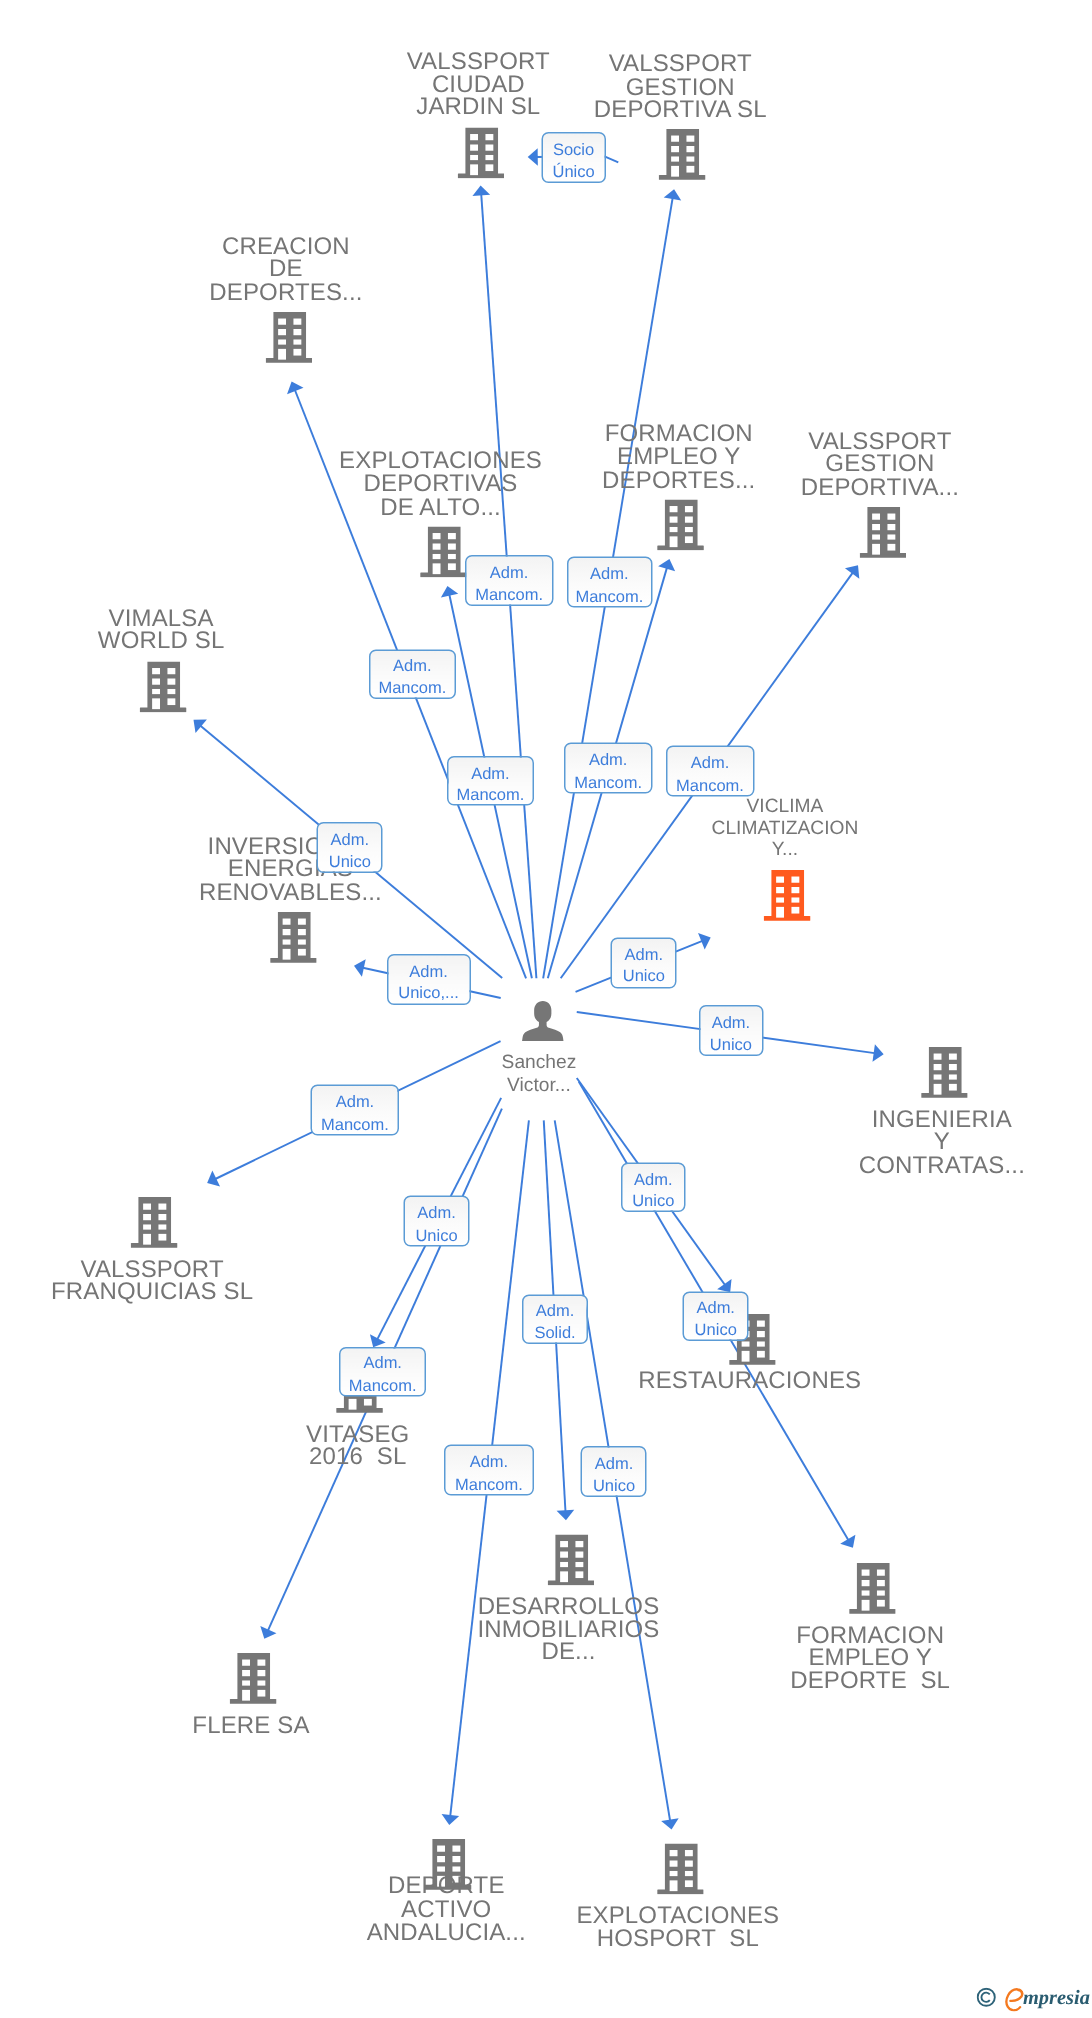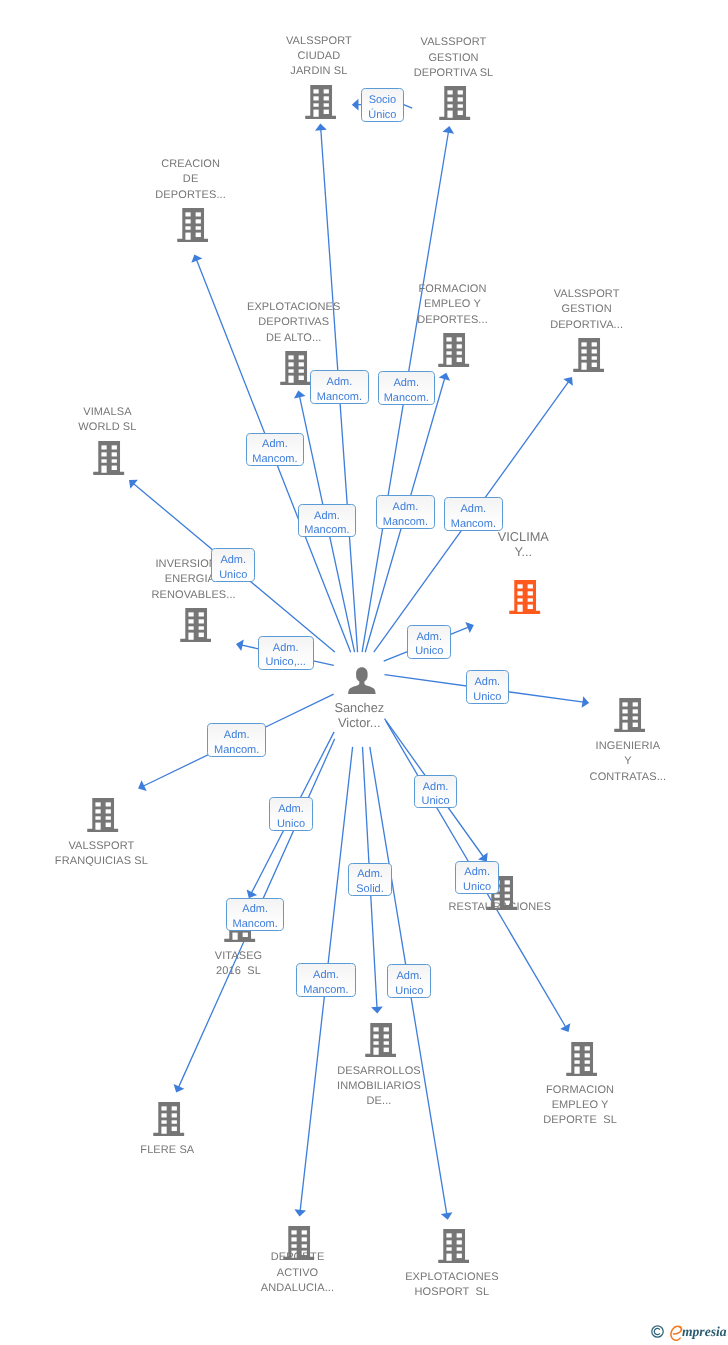--- a/index.html
+++ b/index.html
@@ -2,21 +2,21 @@
 <html><head>
 <meta charset="utf-8">
 <style>
 html,body{margin:0;padding:0;background:#fff;}
 body{width:728px;height:1345px;font-family:"Liberation Sans",sans-serif;overflow:hidden;position:relative;-webkit-font-smoothing:antialiased;}
 *{-webkit-font-smoothing:antialiased;text-rendering:geometricPrecision;}
 #stage{position:absolute;left:0;top:0;width:728px;height:1345px;}
 svg#edges{position:absolute;left:0;top:0;width:728px;height:1345px;pointer-events:none;}
 .node{position:absolute;text-align:center;}
 .node .icon{display:block;margin:0 auto;}
-.node .caption{font-size:11px;line-height:15.4px;color:#757575;letter-spacing:.1px;white-space:pre;}
+.node .caption{font-size:16px;line-height:15.4px;color:#757575;letter-spacing:.1px;white-space:pre;}
 .node.person .caption{font-size:12.8px;line-height:15.2px;color:#757575;letter-spacing:0;}
 .node.hl .caption{font-size:12.8px;line-height:14.65px;font-weight:normal;color:#757575;letter-spacing:0;}
 .elabel{position:absolute;border:1.4px solid #5b9bd5;background:linear-gradient(to bottom,#f3f3f3 0%,#fbfbfb 55%,#ffffff 100%);border-radius:4.6px;color:#3d7ddb;
   font-size:11px;line-height:14.7px;text-align:center;box-sizing:border-box;display:flex;flex-direction:column;justify-content:center;white-space:nowrap;padding-top:5.4px;}
 #watermark{position:absolute;left:651px;bottom:4.4px;display:flex;align-items:flex-start;font-weight:bold;}
 .wm-e{display:block;margin-right:-0.5px;margin-bottom:-0.5px;}
 .wm-t{font-family:"Liberation Serif",serif;font-style:italic;font-size:13.6px;color:#2a5c70;line-height:1;}
 </style>
 </head>
 <body>
@@ -263,21 +263,21 @@
             <rect x="18.2" y="11.2" width="5.2" height="4.1"></rect>
             <rect x="8.1" y="18.1" width="5.2" height="3.4"></rect>
             <rect x="18.2" y="18.1" width="5.2" height="3.4"></rect>
             <rect x="8.1" y="24.3" width="5.2" height="7.1"></rect>
             <rect x="18.2" y="24.3" width="5.2" height="4.4"></rect>
           </g>
         </svg>
       </div>
     </div>
 <div class="node hl" style="left:0;top:530.0px;width:728px">
-      <div class="caption" style="position:absolute;left:323.3px;top:0;width:400px"><div>VICLIMA</div><div>Y...</div></div>
+      <div class="caption" style="position:absolute;left:323.3px;top:0;width:400px"><div>VICLIMA</div><div>CLIMATIZACION</div><div>Y...</div></div>
       <div style="position:absolute;left:509.2px;top:50.2px">
         <svg class="icon" width="31.40" height="33.90" viewBox="0 0 30.6 33.5" style="display:block">
           <g fill="#ff5a1e">
             <rect x="0" y="30.3" width="30.6" height="3.2" rx="0.4"></rect>
             <rect x="5.0" y="0" width="21.5" height="31.4"></rect>
           </g>
           <g fill="#ffffff">
             <rect x="8.1" y="4.3" width="5.2" height="4.1"></rect>
             <rect x="18.2" y="4.3" width="5.2" height="4.1"></rect>
             <rect x="8.1" y="11.2" width="5.2" height="4.1"></rect>
@@ -352,21 +352,21 @@
             <rect x="18.2" y="4.3" width="5.2" height="4.1"></rect>
             <rect x="8.1" y="11.2" width="5.2" height="4.1"></rect>
             <rect x="18.2" y="11.2" width="5.2" height="4.1"></rect>
             <rect x="8.1" y="18.1" width="5.2" height="3.4"></rect>
             <rect x="18.2" y="18.1" width="5.2" height="3.4"></rect>
             <rect x="8.1" y="24.3" width="5.2" height="7.1"></rect>
             <rect x="18.2" y="24.3" width="5.2" height="4.4"></rect>
           </g>
         </svg>
       </div>
-      <div class="caption" style="position:absolute;left:299.8px;top:24px;width:400px"><div>RESTAURACIONES</div></div>
+      <div class="caption" style="position:absolute;left:299.8px;top:37px;width:400px"><div>RESTAURACIONES</div></div>
     </div>
 <div class="node" style="left:0;top:908.1px;width:728px">
       <div style="position:absolute;left:224.4px;top:0">
         <svg class="icon" width="31.40" height="33.90" viewBox="0 0 30.6 33.5" style="display:block">
           <g fill="#767676">
             <rect x="0" y="30.3" width="30.6" height="3.2" rx="0.4"></rect>
             <rect x="5.0" y="0" width="21.5" height="31.4"></rect>
           </g>
           <g fill="#ffffff">
             <rect x="8.1" y="4.3" width="5.2" height="4.1"></rect>

